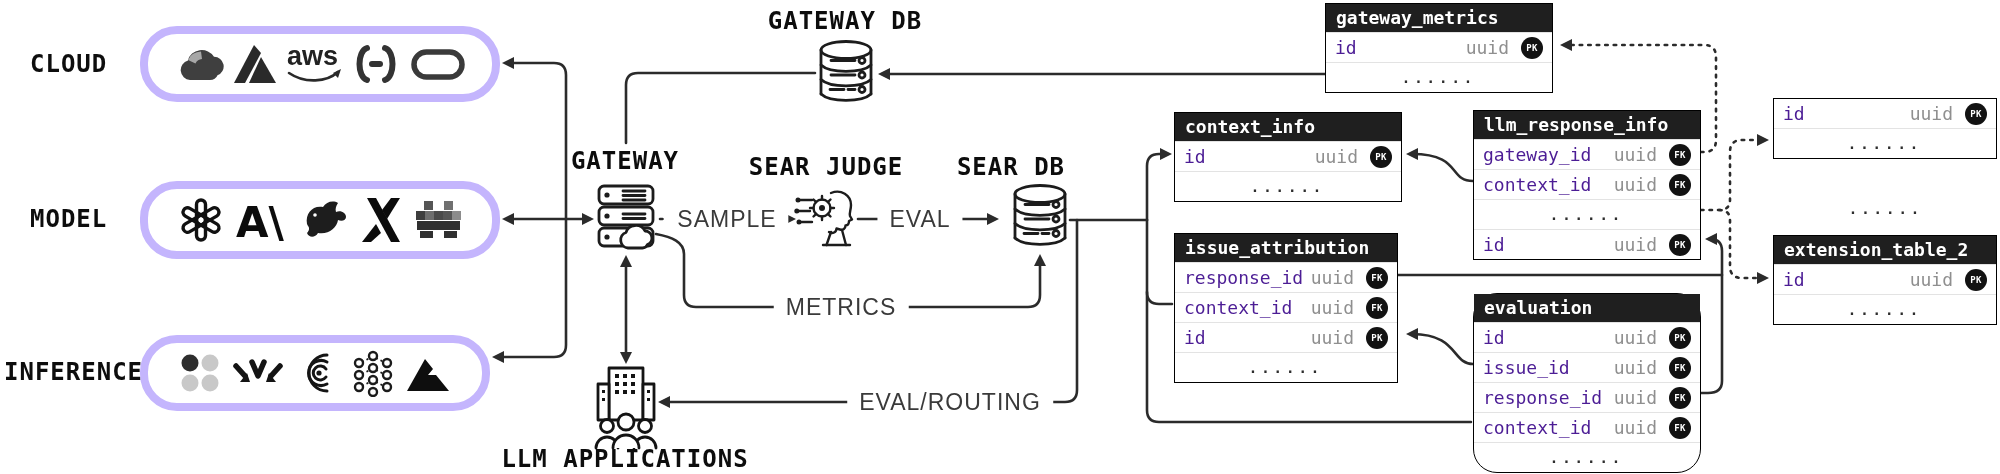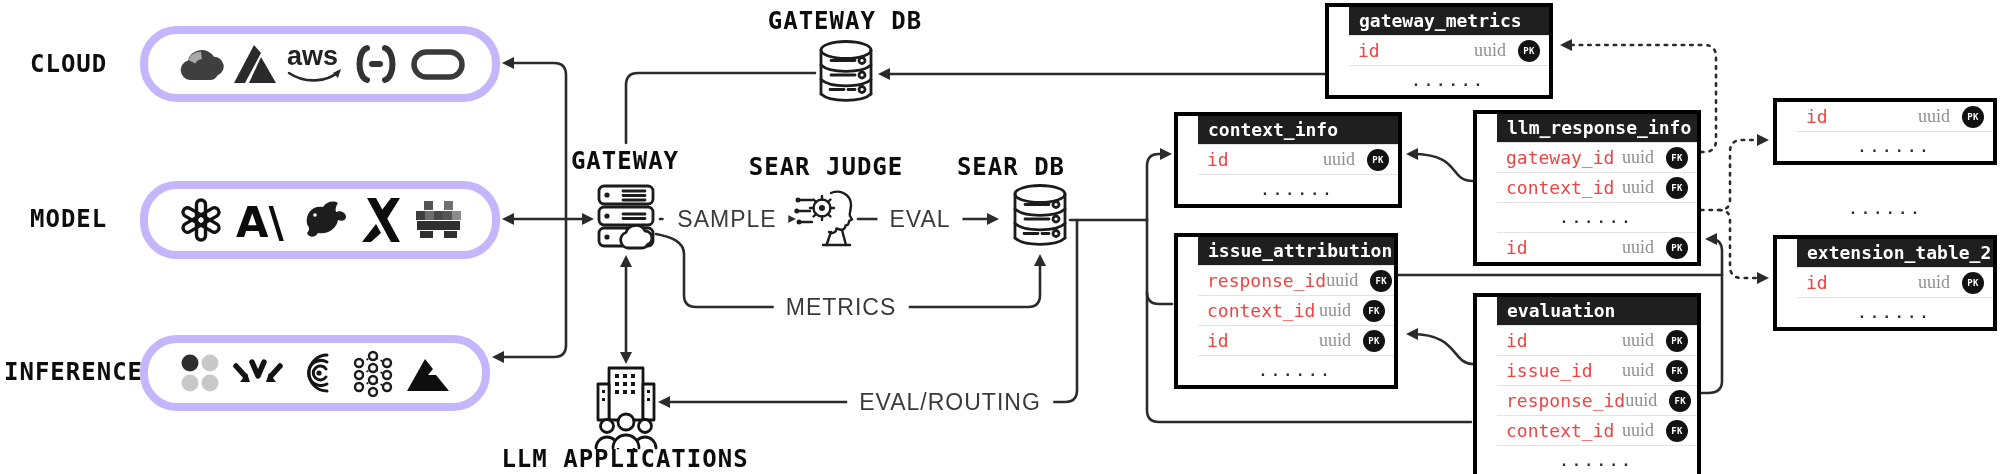--- a/index.html
+++ b/index.html
@@ -15,27 +15,27 @@
   .group-label{position:absolute;font-weight:bold;font-size:24px;color:#0d0d0d;letter-spacing:1px;white-space:nowrap;}
   .node-label{position:absolute;transform:translate(-50%,-50%);font-weight:bold;font-size:24px;
               color:#0d0d0d;letter-spacing:1px;white-space:nowrap;}
   .edge-label{position:absolute;transform:translate(-50%,-50%);font-family:"Liberation Sans",sans-serif;
               font-size:23px;color:#3a3a3a;background:#fff;padding:0 12px;letter-spacing:1px;white-space:nowrap;}
 
   .icon{display:block;}
   .node-icon{position:absolute;}
 
   
-  .tbl{position:absolute;background:#fff;border:4px solid #000000;font-size:18px;box-sizing:border-box;padding-left:20px;}
+  .tbl{position:absolute;background:#fff;border:1px solid #000000;font-size:18px;box-sizing:border-box;}
   .tbl .hdr{background:#1f1f1f;color:#fff;font-weight:bold;height:28px;line-height:28px;padding:0 10px;
             white-space:nowrap;overflow:hidden;}
   .trow{display:flex;align-items:center;height:29px;padding:0 9px;border-top:1px solid #e3e3e3;background:#fff;}
   .trow:first-of-type{border-top:none;}
-  .fld{color:#ef4444;white-space:nowrap;}
-  .typ{margin-left:auto;color:#8f8f8f;padding-right:12px;font-family:Liberation Serif, serif;}
+  .fld{color:#4c1d95;white-space:nowrap;}
+  .typ{margin-left:auto;color:#8f8f8f;padding-right:12px;}
   .badge{flex:0 0 auto;width:22px;height:22px;border-radius:50%;background:#121212;color:#fff;
          font-size:9px;font-weight:bold;display:flex;align-items:center;justify-content:center;letter-spacing:.3px;}
   .dotsrow{height:29px;border-top:1px solid #e3e3e3;display:flex;align-items:center;justify-content:center;
            color:#2d2d2d;font-weight:bold;letter-spacing:4px;font-size:14px;}
   .floating-dots{position:absolute;transform:translate(-50%,-50%);color:#2d2d2d;font-weight:bold;
                  letter-spacing:4px;font-size:14px;}
 </style>
 </head>
 <body>
 
@@ -375,21 +375,21 @@
         <span class="badge">FK</span>
       </div>
       <div class="trow">
         <span class="fld">id</span>
         <span class="typ">uuid</span>
         <span class="badge">PK</span>
       </div>
       <div class="dotsrow">......</div>
     </div>
 
-    <div class="tbl" style="left:1473px;top:293px;width:228px;">
+    <div class="tbl" style="left:1473px;top:293px;width:228px;border-radius:24px;">
       <div class="hdr">evaluation</div>
       <div class="trow">
         <span class="fld">id</span>
         <span class="typ">uuid</span>
         <span class="badge">PK</span>
       </div>
       <div class="trow">
         <span class="fld">issue_id</span>
         <span class="typ">uuid</span>
         <span class="badge">FK</span>

